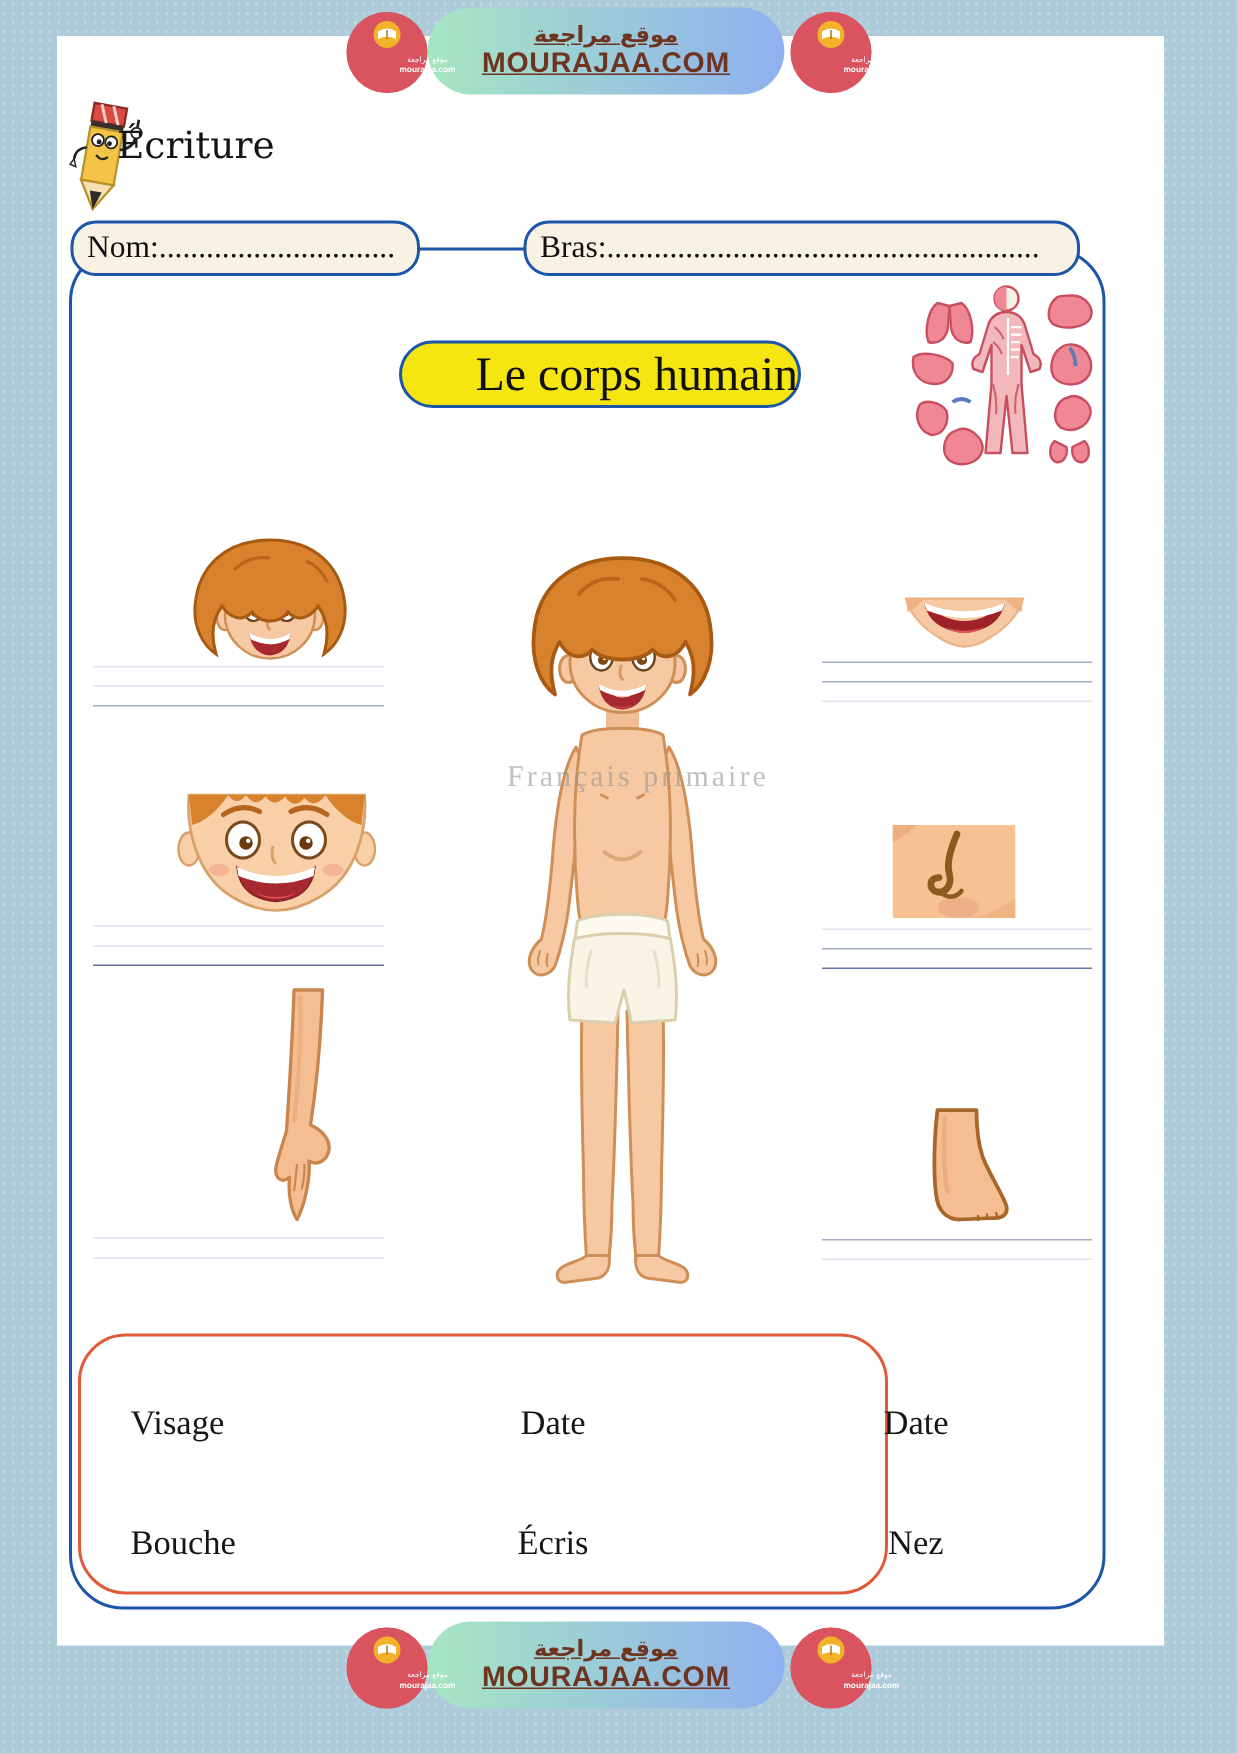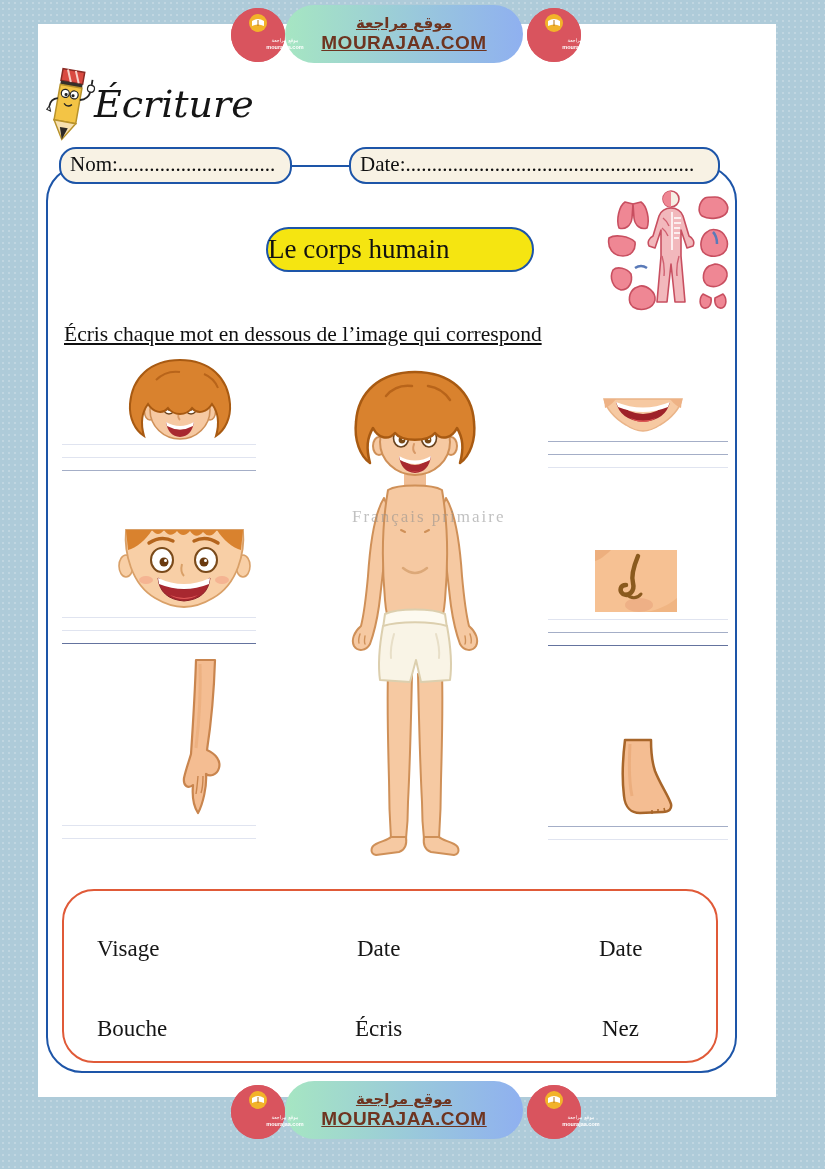--- a/index.html
+++ b/index.html
@@ -15,37 +15,37 @@
   .banner-pill{position:absolute;left:285px;width:238px;height:58px;border-radius:30px;
     background:linear-gradient(90deg,#a6e6c2,#8fb0f0);
     display:flex;flex-direction:column;align-items:center;justify-content:center;gap:0}
   .banner-ar{font-family:"DejaVu Sans",sans-serif;font-weight:bold;font-size:15px;color:#6e3420;text-decoration:underline}
   .banner-site{font-family:"Liberation Sans","DejaVu Sans",sans-serif;font-weight:bold;font-size:19px;color:#6e3420;text-decoration:underline;letter-spacing:.5px}
   .logo{position:absolute;width:54px;height:54px;border-radius:50%;background:#d9545e;color:#fff;text-align:center}
   .logo .l-ar{position:absolute;top:29px;width:100%;font-size:5px;line-height:6px;font-family:"DejaVu Sans",sans-serif}
   .logo .l-dom{position:absolute;top:36px;width:100%;font-size:5.5px;line-height:6px;font-weight:bold;font-family:"Liberation Sans","DejaVu Sans",sans-serif}
 
   
-  .ecriture{position:absolute;left:94px;top:82px;font-size:38px;font-style:italic;font-family:"DejaVu Serif",serif;color:#151515}
+  .ecriture{position:absolute;left:78px;top:82px;font-size:25px;font-family:"DejaVu Serif",serif;color:#151515}
   .field{position:absolute;top:147px;height:37px;background:#f8f2e4;border:2.5px solid #1d55a8;border-radius:17px;
     font-size:21px;line-height:31px;padding-left:9px;white-space:nowrap;overflow:hidden;color:#111}
 
   .mainbox{position:absolute;left:46px;top:165px;width:691px;height:908px;border:2.5px solid #1d55a8;border-radius:36px}
   .titlepill{position:absolute;left:266px;top:227px;width:268px;height:45px;background:#f5e511;border:2.5px solid #1d55a8;border-radius:23px;
-    display:flex;align-items:center;justify-content:flex-start;font-size:27px;color:#111}
+    display:flex;align-items:center;justify-content:flex-end;font-size:32px;color:#111}
   .instruction{position:absolute;left:64px;top:322px;font-size:21.5px;text-decoration:underline;color:#101010;white-space:nowrap}
-  .watermark{position:absolute;left:352px;top:507px;font-size:17px;color:#8f8f8f;opacity:.55;letter-spacing:2px}
+  .watermark{position:absolute;left:338px;top:507px;font-size:20px;color:#8f8f8f;opacity:.55;letter-spacing:2px}
 
   .lines{position:absolute}
   .ln{height:0;border-top:1.5px solid #e0e4f0}
   .ln+.ln{margin-top:12px}
   .ln.m{border-color:#a4aec7}
   .ln.d{border-color:#64739e}
 
-  .wordbank{position:absolute;left:62px;top:889px;width:656px;height:174px;border:2.5px solid #e05a38;border-radius:32px}
+  .wordbank{position:absolute;left:52px;top:889px;width:540px;height:174px;border:2.5px solid #e05a38;border-radius:32px}
   .word{position:absolute;font-size:23px;color:#161616}
 </style>
 </head>
 <body>
 
 <div class="canvas">
 
   <div class="page"></div>
 
   <svg class="abs" style="left:44px;top:66px" width="52" height="80" viewBox="0 0 52 80">
@@ -65,22 +65,22 @@
       <path d="M6 43 l-2 4 l4 1 Z" fill="#fff" stroke="#222" stroke-width="1"></path>
       <path d="M35 32 q8 -2 9 -10" stroke="#222" stroke-width="1.8" fill="none"></path>
       <circle cx="44" cy="19" r="3.5" fill="#fff" stroke="#222" stroke-width="1.2"></circle>
       <path d="M44 15 l0 -5" stroke="#222" stroke-width="1.8"></path>
     </g>
   </svg>
   <div class="ecriture">Écriture</div>
 
   <div class="mainbox"></div>
 
-  <div class="field" style="left:59px;width:233px">Nom:..............................</div>
-  <div class="field" style="left:349px;width:371px">Date:.......................................................</div>
+  <div class="field" style="left:47px;width:233px">Nom:..............................</div>
+  <div class="field" style="left:349px;width:371px">Bras:.......................................................</div>
 
   <svg class="abs" style="left:605px;top:186px" width="132" height="126" viewBox="0 0 132 126">
     <g fill="#ef8794" stroke="#c84f60" stroke-width="1.6" stroke-linejoin="round">
       <path d="M20 16 C14 20 11 34 14 42 C20 44 26 40 27 32 L28 18 Z"></path>
       <path d="M36 16 C42 20 45 34 42 42 C36 44 30 40 29 32 L28 18 Z"></path>
       <path d="M100 12 C94 16 92 26 97 30 C104 34 118 33 122 26 C125 19 118 11 110 11 C106 11 102 11 100 12 Z"></path>
       <path d="M4 52 C2 62 8 70 18 70 C26 70 31 64 30 56 C24 50 10 48 4 52 Z"></path>
       <path d="M102 46 C96 50 94 60 98 66 C104 72 116 72 121 64 C125 56 120 46 112 44 C108 43 104 44 102 46 Z"></path>
       <path d="M8 84 C4 92 8 102 16 104 C24 104 28 96 26 88 C22 82 12 80 8 84 Z"></path>
       <path d="M104 80 C98 84 96 94 102 99 C110 103 120 99 122 90 C123 83 116 78 110 78 Z"></path>
@@ -93,21 +93,20 @@
     <path d="M66 5 a8 8 0 0 0 0 16 Z" fill="#ef8794"></path>
     <path d="M66 22 C60 22 56 25 54 30 L48 50 C44 52 42 56 44 60 L50 62 L56 44 L56 70 L52 116 L62 116 L66 78 L70 116 L80 116 L76 70 L76 44 L82 62 L88 60 C90 56 88 52 84 50 L78 30 C76 25 72 22 66 22 Z" fill="#f2b8bc" stroke="#c84f60" stroke-width="1.6" stroke-linejoin="round"></path>
     <path d="M67 26 L67 64 M69 32 h7 M69 37 h7 M69 42 h6 M69 47 h6 M69 52 h5" stroke="#ffffff" stroke-width="1.5"></path>
     <path d="M58 32 q4 3 6 8 M57 42 q4 3 6 8 M57 70 q3 10 2 20 M74 70 q-3 10 -2 20" stroke="#d06070" stroke-width="1.4" fill="none"></path>
   </svg>
 
   <div class="titlepill">
     <span>Le corps humain</span>
   </div>
 
-  <div class="instruction">Écris chaque mot en dessous de l’image qui correspond</div>
 
   <svg class="abs" style="left:112px;top:356px" width="136" height="88" viewBox="0 0 136 88">
     <ellipse cx="38" cy="56" rx="5.5" ry="8" fill="#f6c9a2" stroke="#cf9058" stroke-width="1.6"></ellipse>
     <ellipse cx="98" cy="56" rx="5.5" ry="8" fill="#f6c9a2" stroke="#cf9058" stroke-width="1.6"></ellipse>
     <ellipse cx="68" cy="54" rx="30" ry="29" fill="#f6c9a2" stroke="#cf9058" stroke-width="1.6"></ellipse>
     <ellipse cx="57" cy="50" rx="6.5" ry="8" fill="#fff" stroke="#6a4420" stroke-width="1.4"></ellipse>
     <ellipse cx="79" cy="50" rx="6.5" ry="8" fill="#fff" stroke="#6a4420" stroke-width="1.4"></ellipse>
     <circle cx="58" cy="52" r="3" fill="#6b3b12"></circle>
       <circle cx="78" cy="52" r="3" fill="#6b3b12"></circle>
     <circle cx="59" cy="51" r="1" fill="#fff"></circle>

